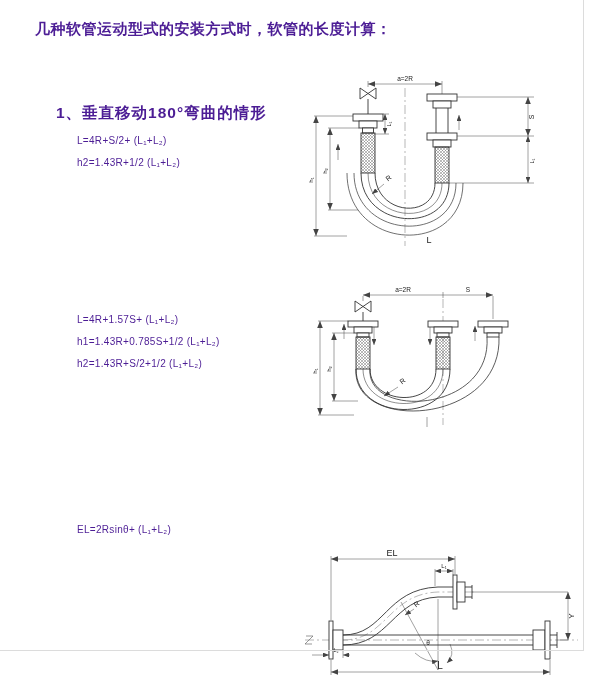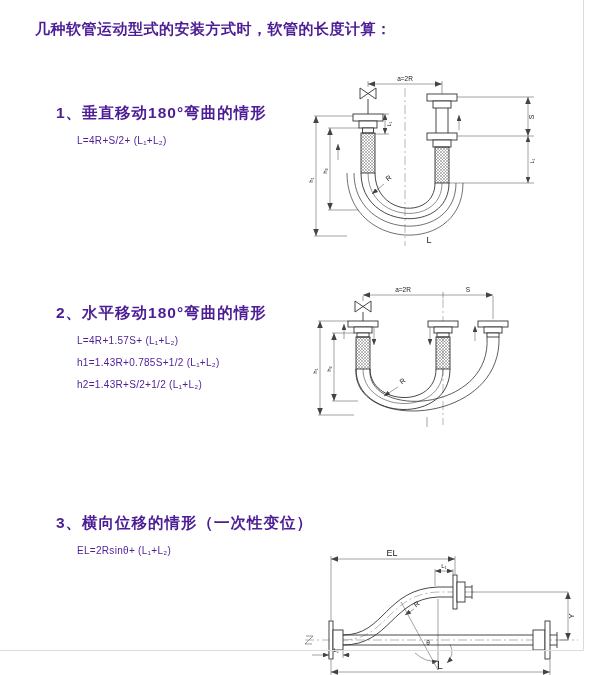--- a/index.html
+++ b/index.html
@@ -35,31 +35,30 @@
         <path d="M0,0 L3,3 M3,0 L0,3" stroke="#666" stroke-width="0.45"></path>
       </pattern>
     </defs>
   </svg>
 
   <div class="title">几种软管运动型式的安装方式时，软管的长度计算：</div>
 
   <div class="section sec1">
     <div class="heading">1、垂直移动180°弯曲的情形</div>
     <div class="formula">L=4R+S/2+ (L₁+L₂)</div>
+    <div class="formula">h2=1.43R+1/2 (L₁+L₂)</div>
   </div>
 
   <div class="section sec2">
-    <div class="heading">2、水平移动180°弯曲的情形</div>
     <div class="formula">L=4R+1.57S+ (L₁+L₂)</div>
     <div class="formula">h1=1.43R+0.785S+1/2 (L₁+L₂)</div>
     <div class="formula">h2=1.43R+S/2+1/2 (L₁+L₂)</div>
   </div>
 
   <div class="section sec3">
-    <div class="heading">3、横向位移的情形（一次性变位）</div>
     <div class="formula">EL=2Rsinθ+ (L₁+L₂)</div>
   </div>
 
   <div class="diag" id="d1">
     <svg width="240" height="185" viewBox="0 0 240 185">
       <g stroke="#888" stroke-width="0.6" stroke-dasharray="9 3 2 3" fill="none">
         <path d="M99,20 V178"></path>
       </g>
       <g stroke="#555" stroke-width="0.55" fill="none">
         <path d="M62,13 V19 M136,13 V26"></path>

